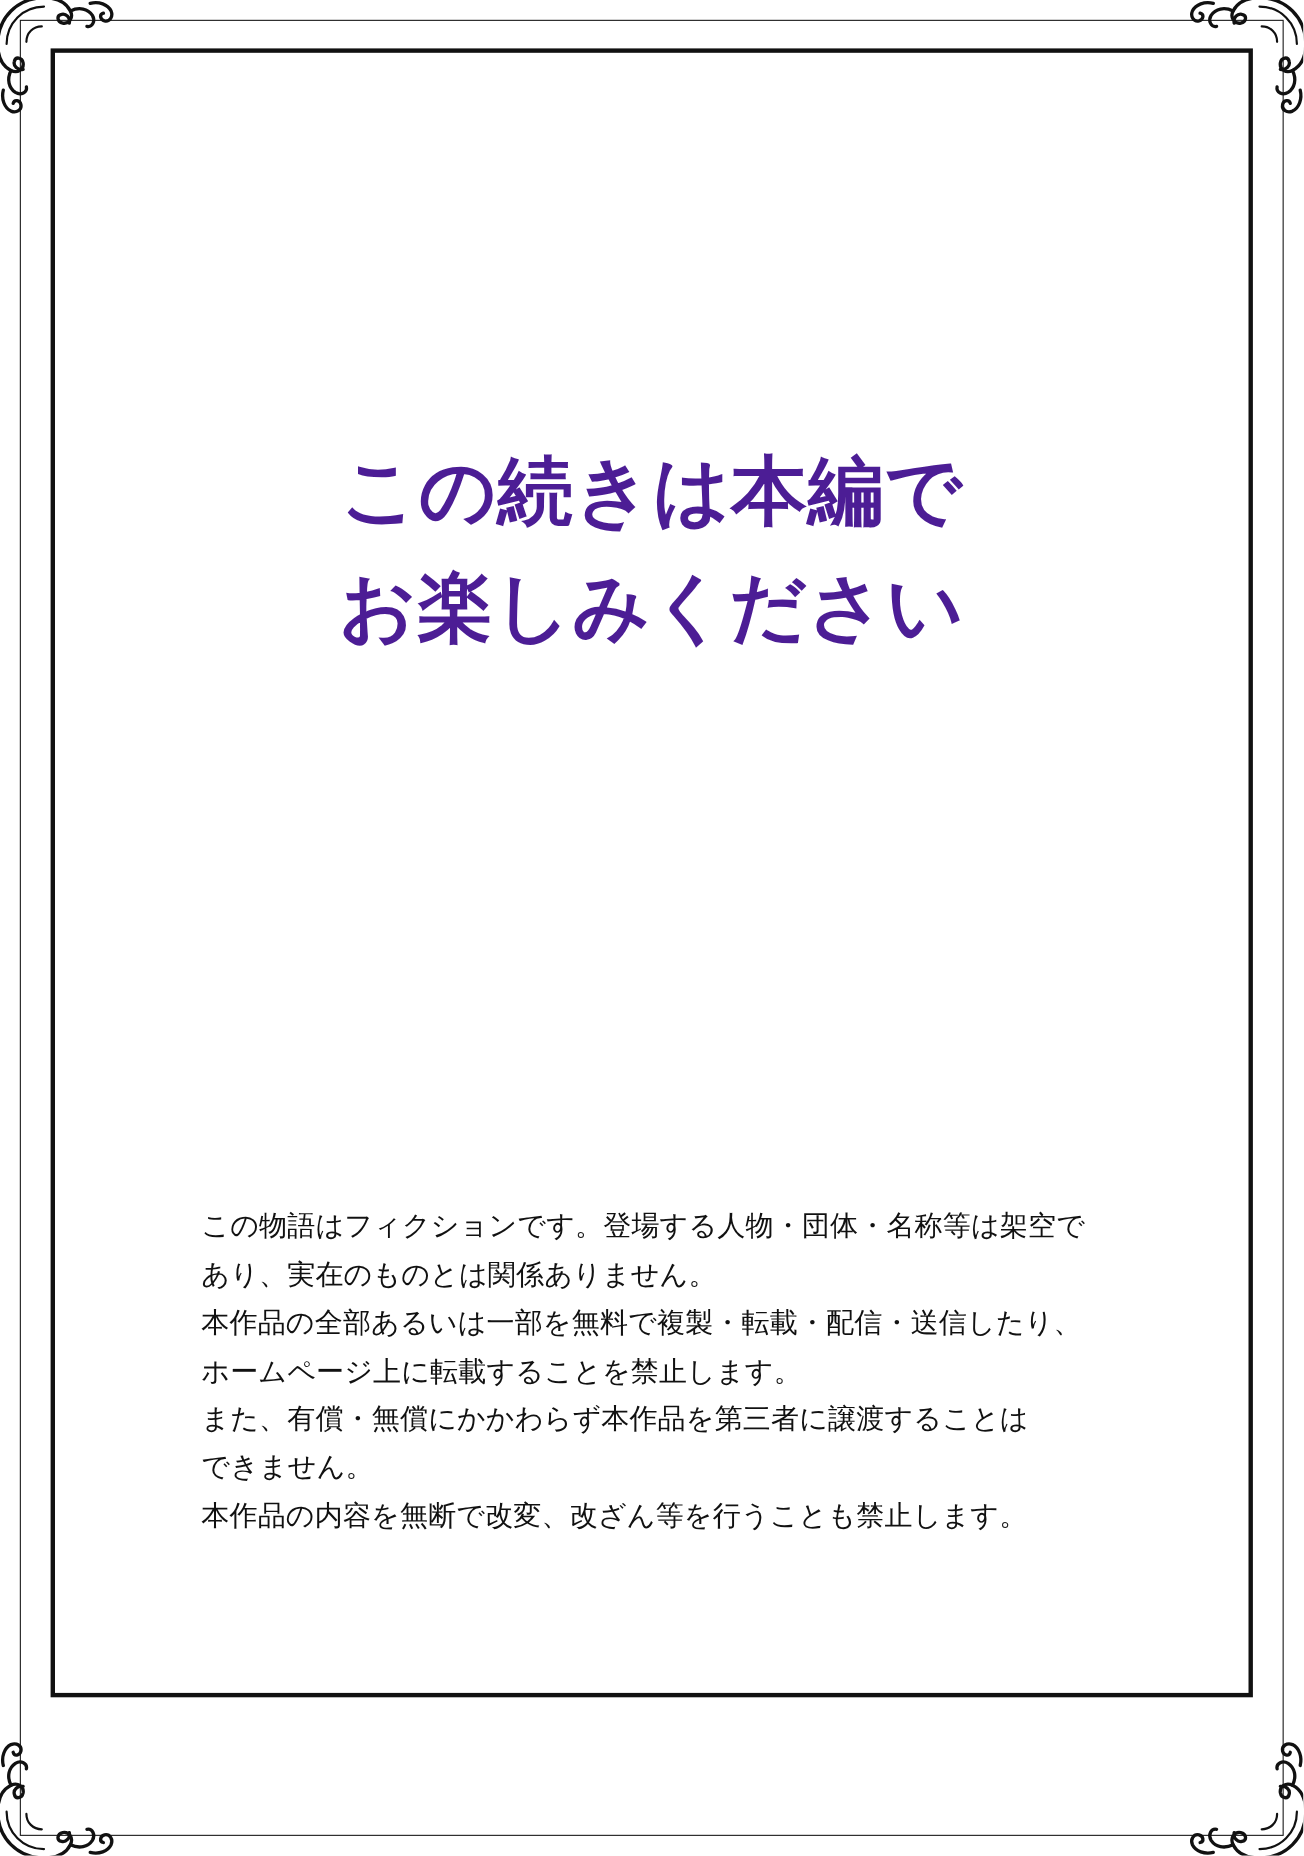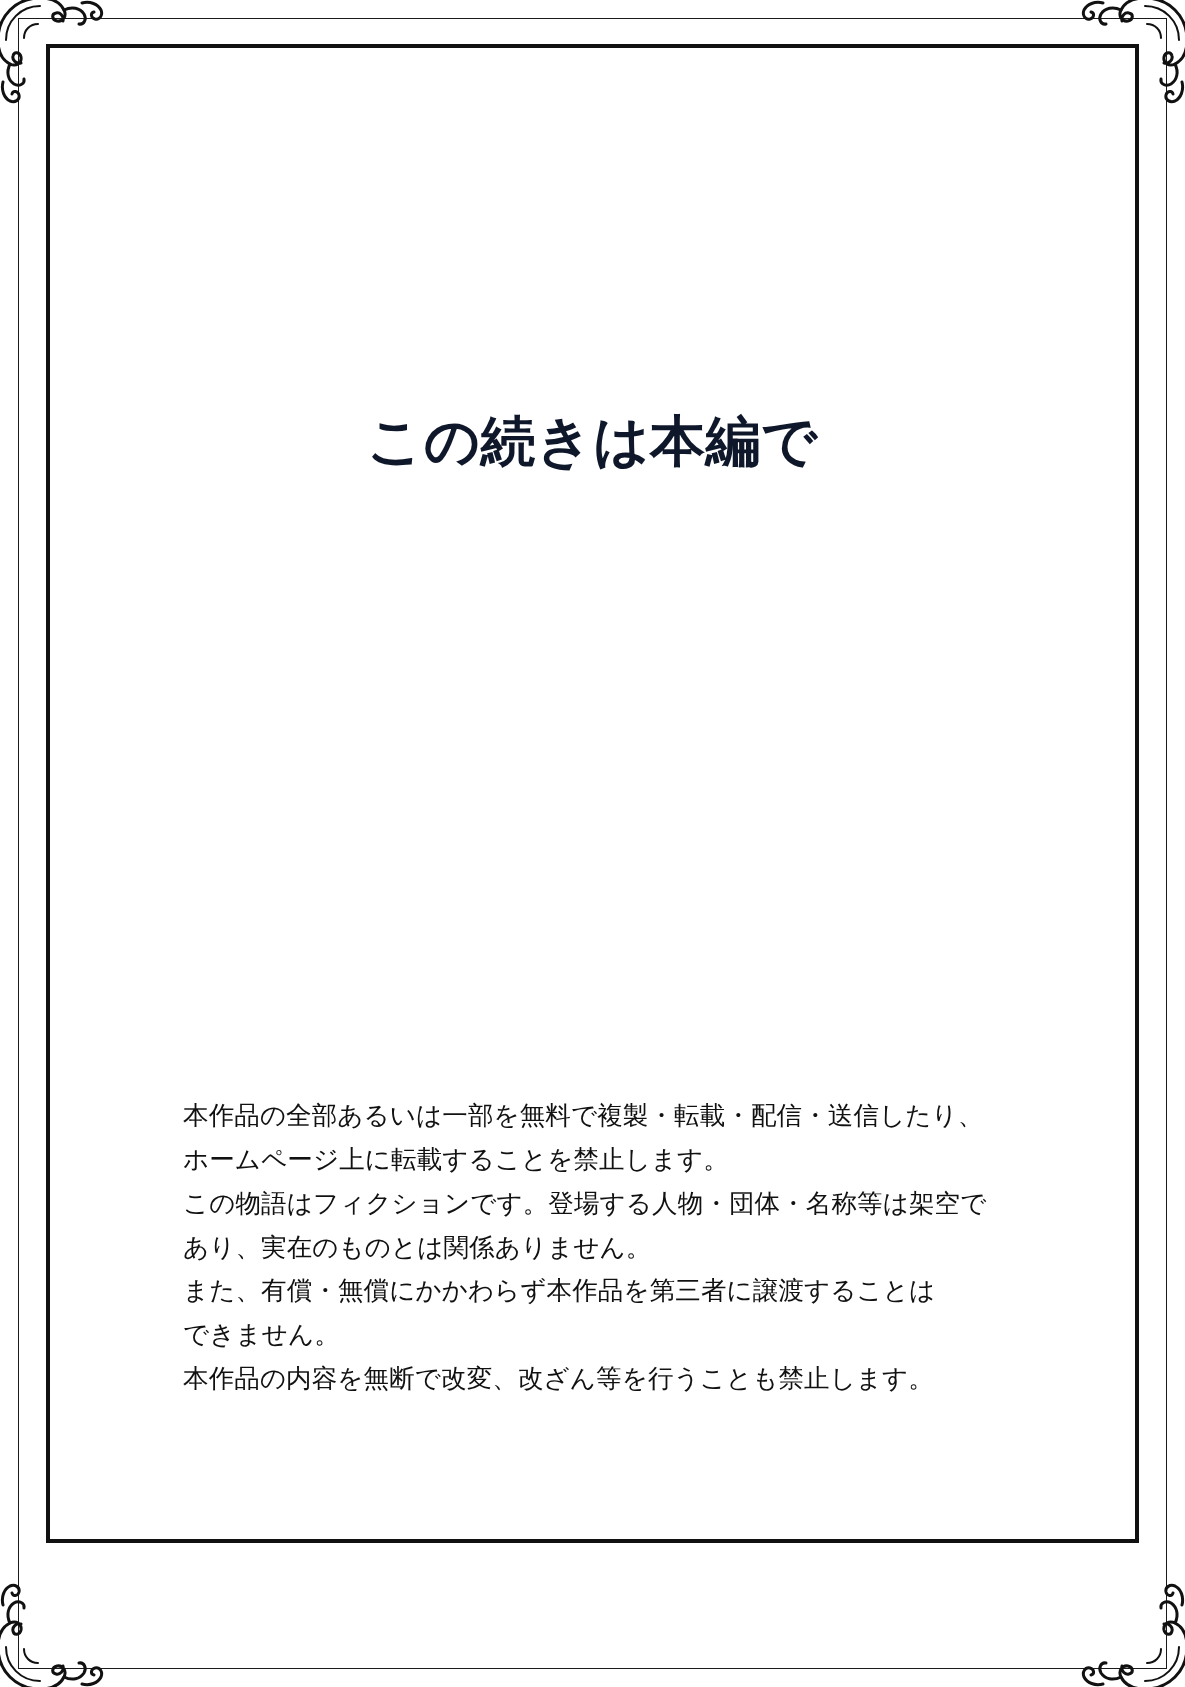--- a/index.html
+++ b/index.html
@@ -54,26 +54,26 @@
 
   
   .headline {
     position: absolute;
     left: 0;
     right: 0;
     top: 352px;
     text-align: center;
   }
   .headline .line {
-    font-family: Liberation Serif, serif;
+    font-family: Liberation Mono, monospace;
     font-weight: 700;
-    font-size: 55px;
+    font-size: 69px;
     line-height: 1.52;
     letter-spacing: 0.01em;
-    color: #0f172a;
+    color: #4c1d95;
     white-space: nowrap;
   }
 
   
   .disclaimer {
     position: absolute;
     left: 133px;
     top: 1046px;
     width: 880px;
     color: #111111;
@@ -152,26 +152,27 @@
         <path d="M9 88 C 7 96, 10 104, 16 107 C 21 109, 26 106, 25 101 C 24 97, 19 96, 18 100"></path>
         <path d="M44 30 C 36 30, 30 36, 30 44" stroke-width="2"></path>
       </g>
     </svg>
   </div>
 
   <div class="frame-inner">
 
     <div class="headline">
       <div class="line">この続きは本編で</div>
+      <div class="line">お楽しみください</div>
     </div>
 
     <div class="disclaimer">
+      <p>この物語はフィクションです。登場する人物・団体・名称等は架空で
+あり、実在のものとは関係ありません。</p>
       <p>本作品の全部あるいは一部を無料で複製・転載・配信・送信したり、
 ホームページ上に転載することを禁止します。</p>
-      <p>この物語はフィクションです。登場する人物・団体・名称等は架空で
-あり、実在のものとは関係ありません。</p>
       <p>また、有償・無償にかかわらず本作品を第三者に譲渡することは
 できません。</p>
       <p>本作品の内容を無断で改変、改ざん等を行うことも禁止します。</p>
     </div>
 
   </div>
 </div>
 
 </body></html>

